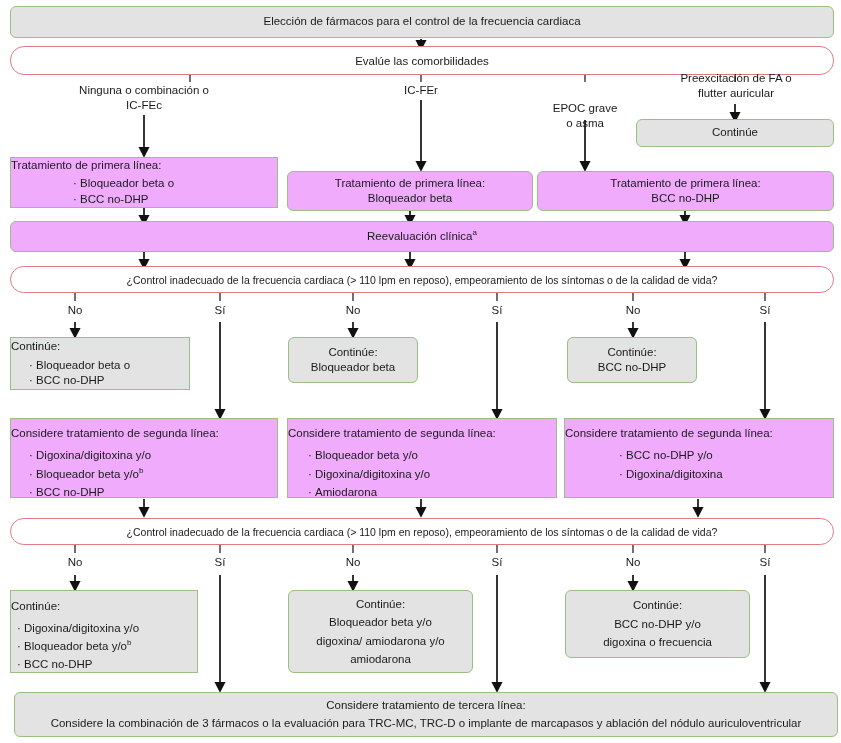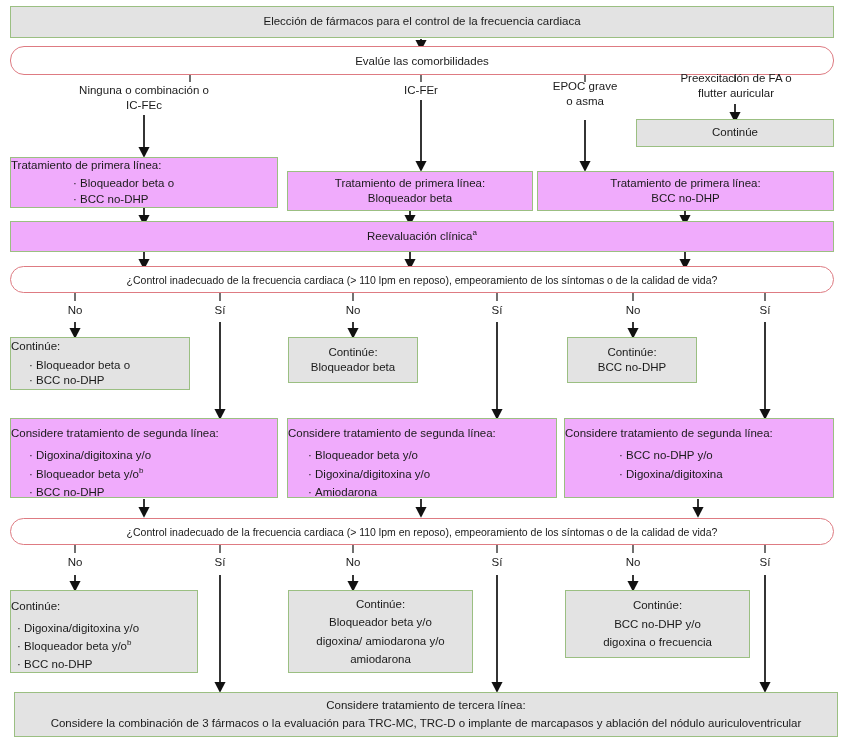--- a/index.html
+++ b/index.html
@@ -18,21 +18,21 @@
     box-sizing:border-box;
     border:1.5px solid #9bbf82;
     display:flex;
     flex-direction:column;
     justify-content:center;
     font-size:11.5px;
     line-height:1.32;
   }
   .box.grey{background:#e3e3e3;}
   .box.white{background:#f0abfc;}
-  .box.center{align-items:center;text-align:center;}
+  .box.center{align-items:center;text-align:center;border-radius:6px;}
 
   .pill{
     position:absolute;
     box-sizing:border-box;
     border:1.2px solid #de7b82;
     border-radius:14px;
     background:#ffffff;
     display:flex;
     align-items:center;
     justify-content:center;
@@ -138,21 +138,21 @@
 
   <div class="pill" style="left:10px;top:46px;width:824px;height:29px;text-align:center;">
     <span>Evalúe las comorbilidades</span>
   </div>
 
   <div class="lbl" style="left:24px;top:83px;width:240px;">Ninguna o combinación o
 IC-FEc</div>
 
   <div class="lbl" style="left:361px;top:83px;width:120px;">IC-FEr</div>
 
-  <div class="lbl" style="left:525px;top:79px;width:120px;">EPOC grave
+  <div class="lbl" style="left:525px;top:101px;width:120px;">EPOC grave
 o asma</div>
 
   <div class="lbl" style="left:650px;top:71px;width:172px;">Preexcitación de FA o
 flutter auricular</div>
 
   <div class="box grey center" style="left:636px;top:119px;width:198px;height:28px;">
     <span>Continúe</span>
   </div>
 
   <div class="box white" style="left:10px;top:157px;width:268px;height:51px;">

